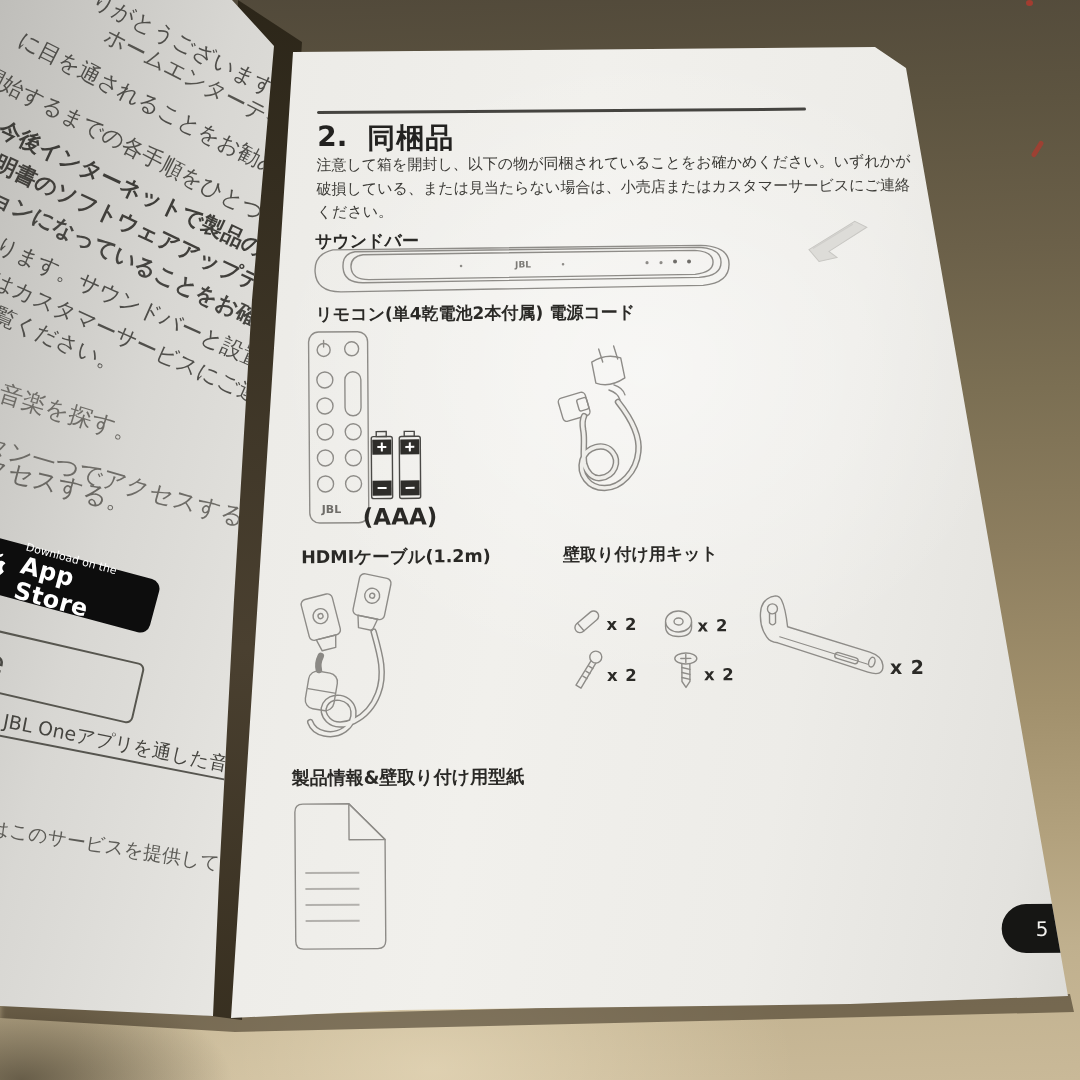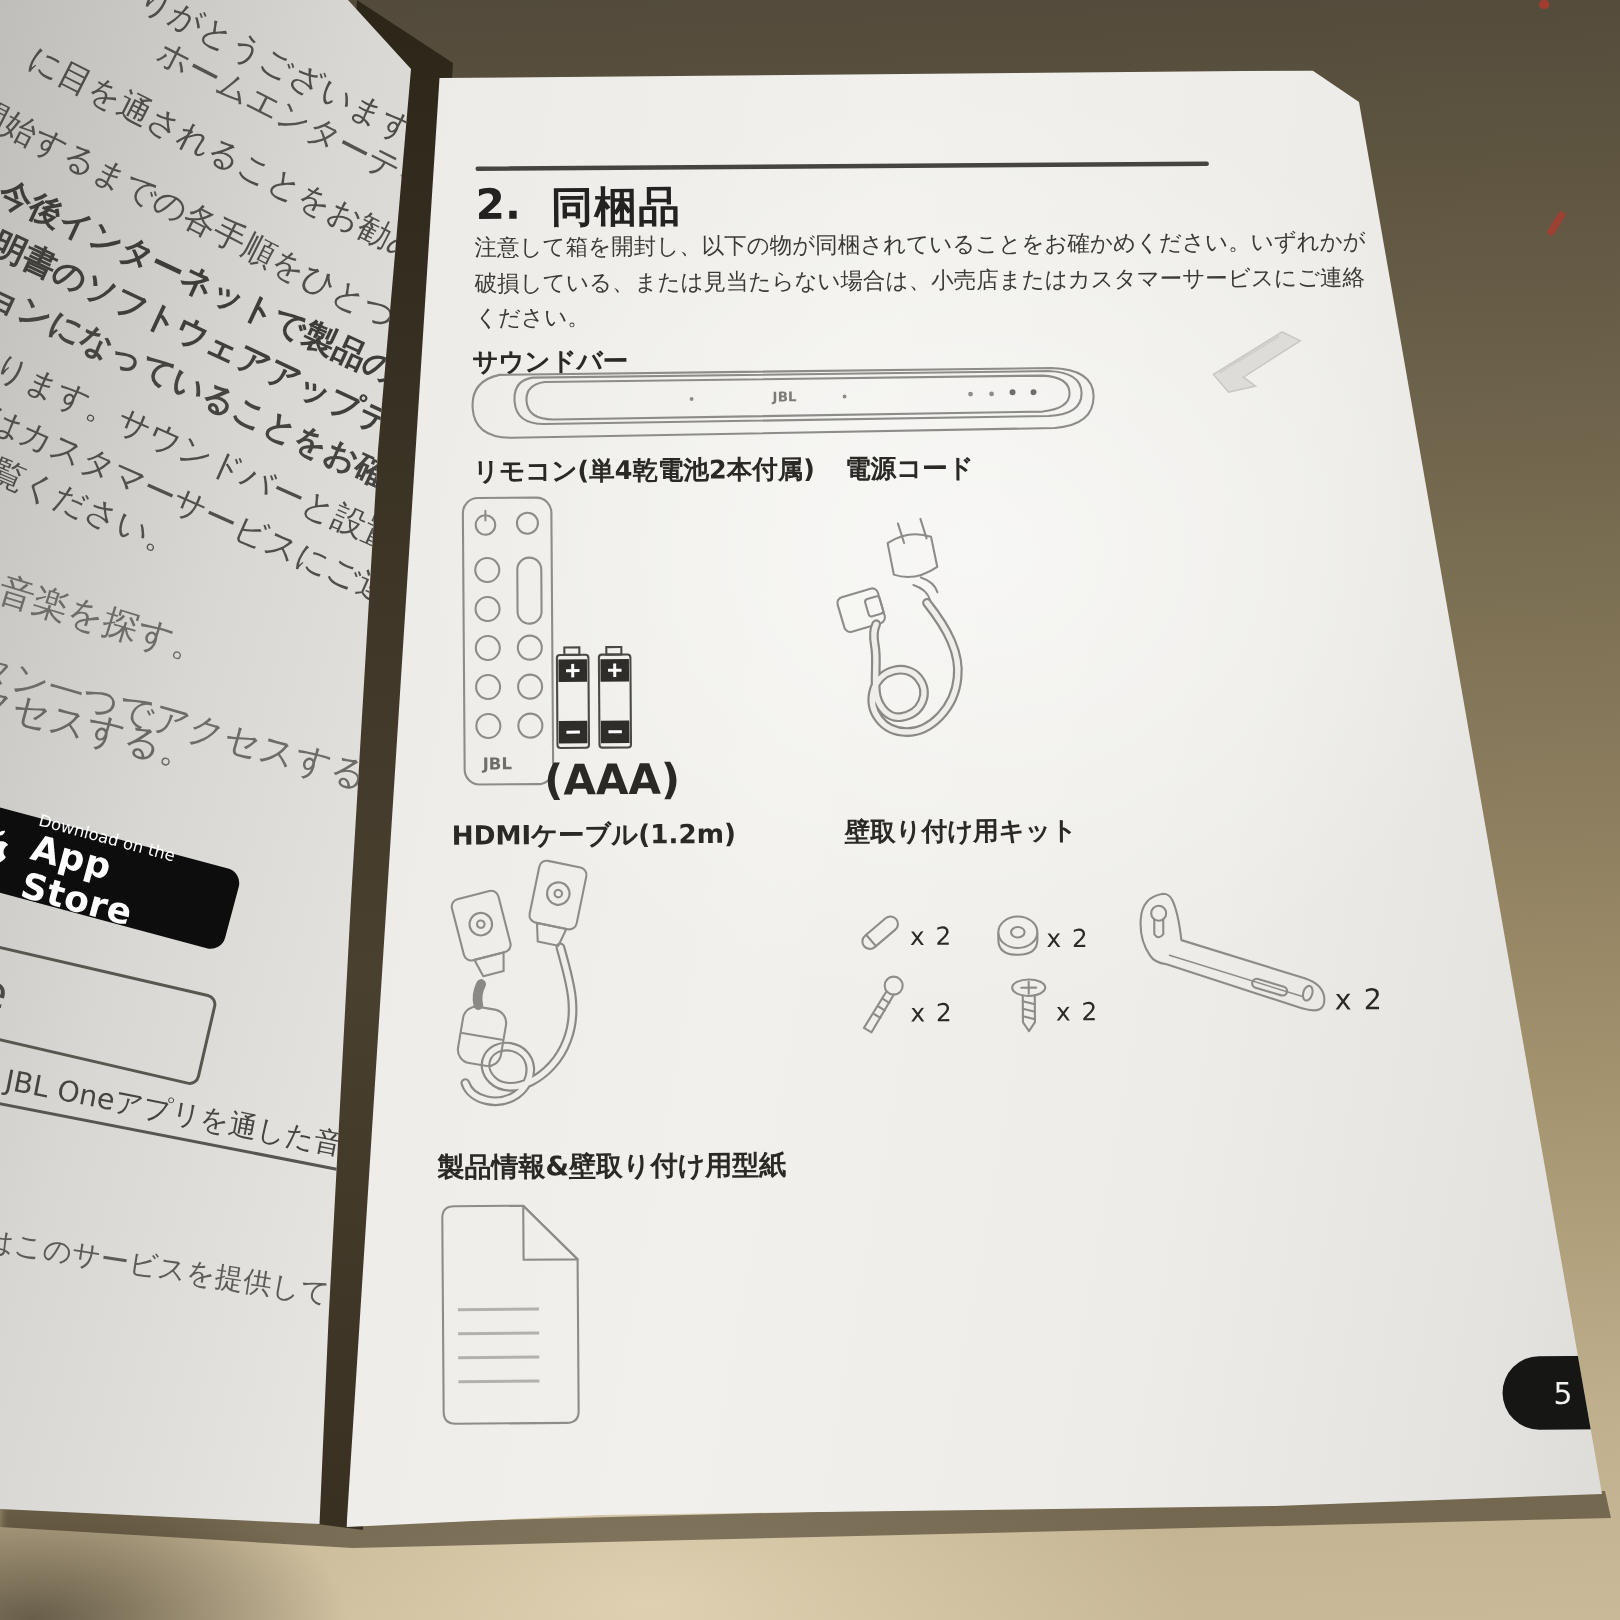--- a/index.html
+++ b/index.html
@@ -8,21 +8,21 @@
     font-family:"DejaVu Sans","Liberation Sans",sans-serif;
     background:
       radial-gradient(300px 140px at 2% 100%, rgba(25,20,10,.55), rgba(25,20,10,0) 70%),
       radial-gradient(520px 300px at 40% 99%, rgba(255,243,214,.42), rgba(255,243,214,0) 70%),
       linear-gradient(178deg,#51493a 0%,#5d5440 12%,#6b6049 25%,#7b6f53 38%,#8d7e5f 52%,#a1906c 66%,#b2a17d 78%,#c0b08e 88%,#c9b998 100%);
   }
   .abs{position:absolute;}
   .ln{position:absolute;white-space:nowrap;transform-origin:0 0;line-height:1.25;}
   svg{display:block;}
   .ill{stroke:#8e8c88;fill:none;stroke-width:1.4;stroke-linecap:round;stroke-linejoin:round;}
-  .x2{position:absolute;font-weight:400;font-size:16.5px;color:#2b2a27;letter-spacing:1px;white-space:nowrap;}
+  .x2{position:absolute;font-weight:700;font-size:16.5px;color:#2b2a27;letter-spacing:1px;white-space:nowrap;}
   .lbl{position:absolute;font-weight:700;color:#2a2926;white-space:nowrap;}
 
   .speck{position:absolute;background:#b03a2e;border-radius:50%;}
 
   .page-shadow{
     position:absolute;inset:0;
     clip-path:polygon(0px 1004px,233px 1016px,1070px 994px,1074px 1012px,235px 1032px,0px 1018px);
     background:rgba(38,28,14,.5);filter:blur(3px);
   }
   .spine{
@@ -138,21 +138,21 @@
     <text x="206" y="28" font-size="9" font-weight="700" fill="#7d7b77">JBL</text>
     <circle cx="152" cy="26" r="1.3" fill="#8e8c88"></circle>
     <circle cx="254" cy="25" r="1.3" fill="#8e8c88"></circle>
     <circle cx="338" cy="24" r="1.6" fill="#8e8c88"></circle>
     <circle cx="352" cy="24" r="1.6" fill="#8e8c88"></circle>
     <circle cx="366" cy="23" r="2" fill="#6f6d69"></circle>
     <circle cx="380" cy="23" r="2" fill="#6f6d69"></circle>
   </svg>
 
   <div class="lbl" style="left:314px;top:303px;font-size:17px;">リモコン(単4乾電池2本付属)</div>
-  <div class="lbl" style="left:562px;top:303px;font-size:17px;">電源コード</div>
+  <div class="lbl" style="left:548px;top:303px;font-size:17px;">電源コード</div>
 
   <svg class="abs" style="left:305px;top:330px;" width="64" height="196" viewBox="0 0 64 196">
     <g class="ill">
       <rect x="2" y="2" width="59" height="191" rx="10"></rect>
       <circle cx="17" cy="20" r="6.5"></circle>
       <line x1="17" y1="10.5" x2="17" y2="17"></line>
       <circle cx="45" cy="19" r="7"></circle>
       <circle cx="18" cy="50" r="8"></circle>
       <circle cx="18" cy="76" r="8"></circle>
       <circle cx="18" cy="102" r="8"></circle>
@@ -180,21 +180,21 @@
     <g stroke="#ffffff" stroke-width="2">
       <line x1="13.5" y1="13" x2="13.5" y2="22"></line>
           <line x1="9" y1="17.5" x2="18" y2="17.5"></line>
       <line x1="41.5" y1="13" x2="41.5" y2="22"></line>
           <line x1="37" y1="17.5" x2="46" y2="17.5"></line>
       <line x1="9" y1="58.5" x2="18" y2="58.5"></line>
       <line x1="37" y1="58.5" x2="46" y2="58.5"></line>
     </g>
   </svg>
 
-  <div class="lbl" style="left:360px;top:504px;font-size:28px;">(AAA)</div>
+  <div class="lbl" style="left:360px;top:504px;font-size:23px;">(AAA)</div>
 
   <svg class="abs" style="left:552px;top:346px;" width="120" height="172" viewBox="0 0 120 172">
     <g class="ill">
       <path d="M45,5 L49,18"></path>
           <path d="M60,2 L64,15"></path>
       <path d="M38,18 Q52,9 67,14 L71,34 Q56,44 42,39 Z"></path>
       <path d="M60,41 q9,3 11,10"></path>
           <path d="M55,46 q9,3 11,10"></path>
       <g transform="rotate(-16 22 62)">
         <rect x="6" y="50" width="28" height="24" rx="4"></rect>

